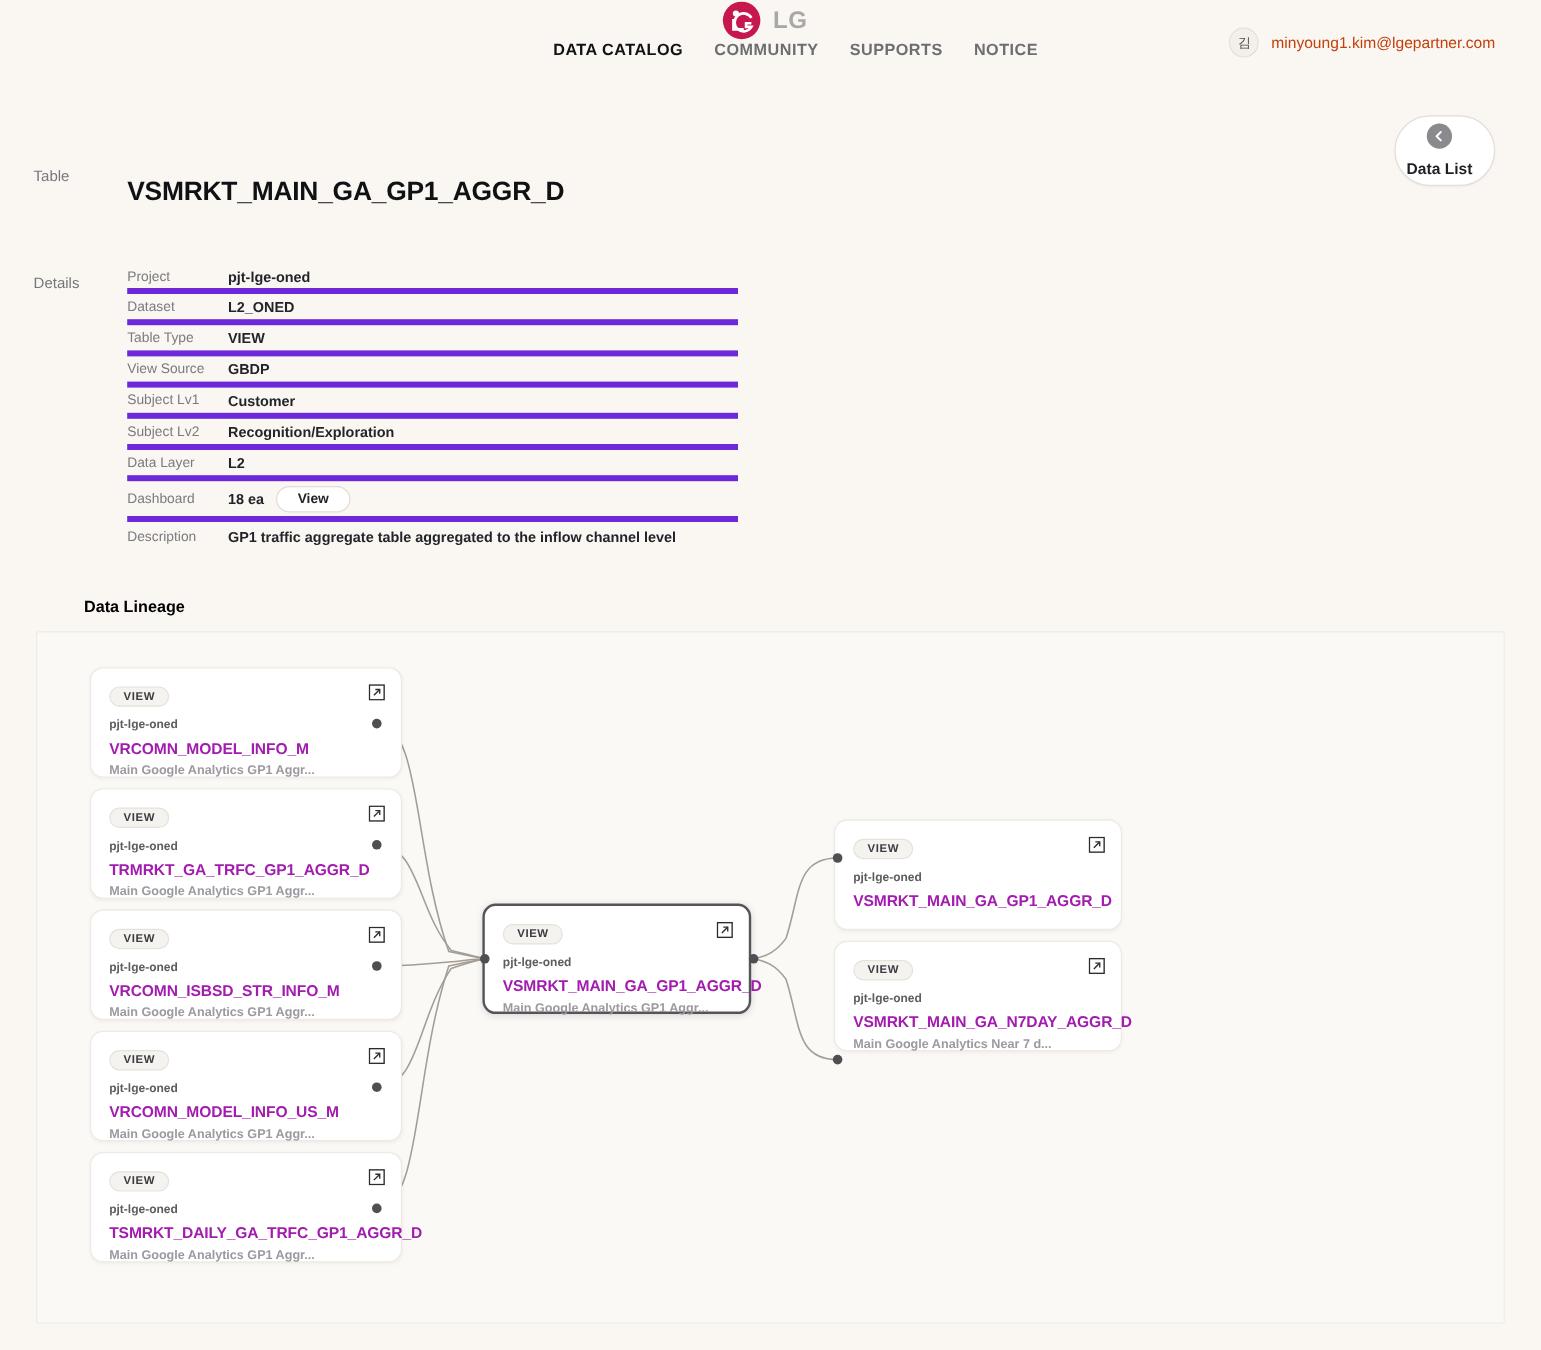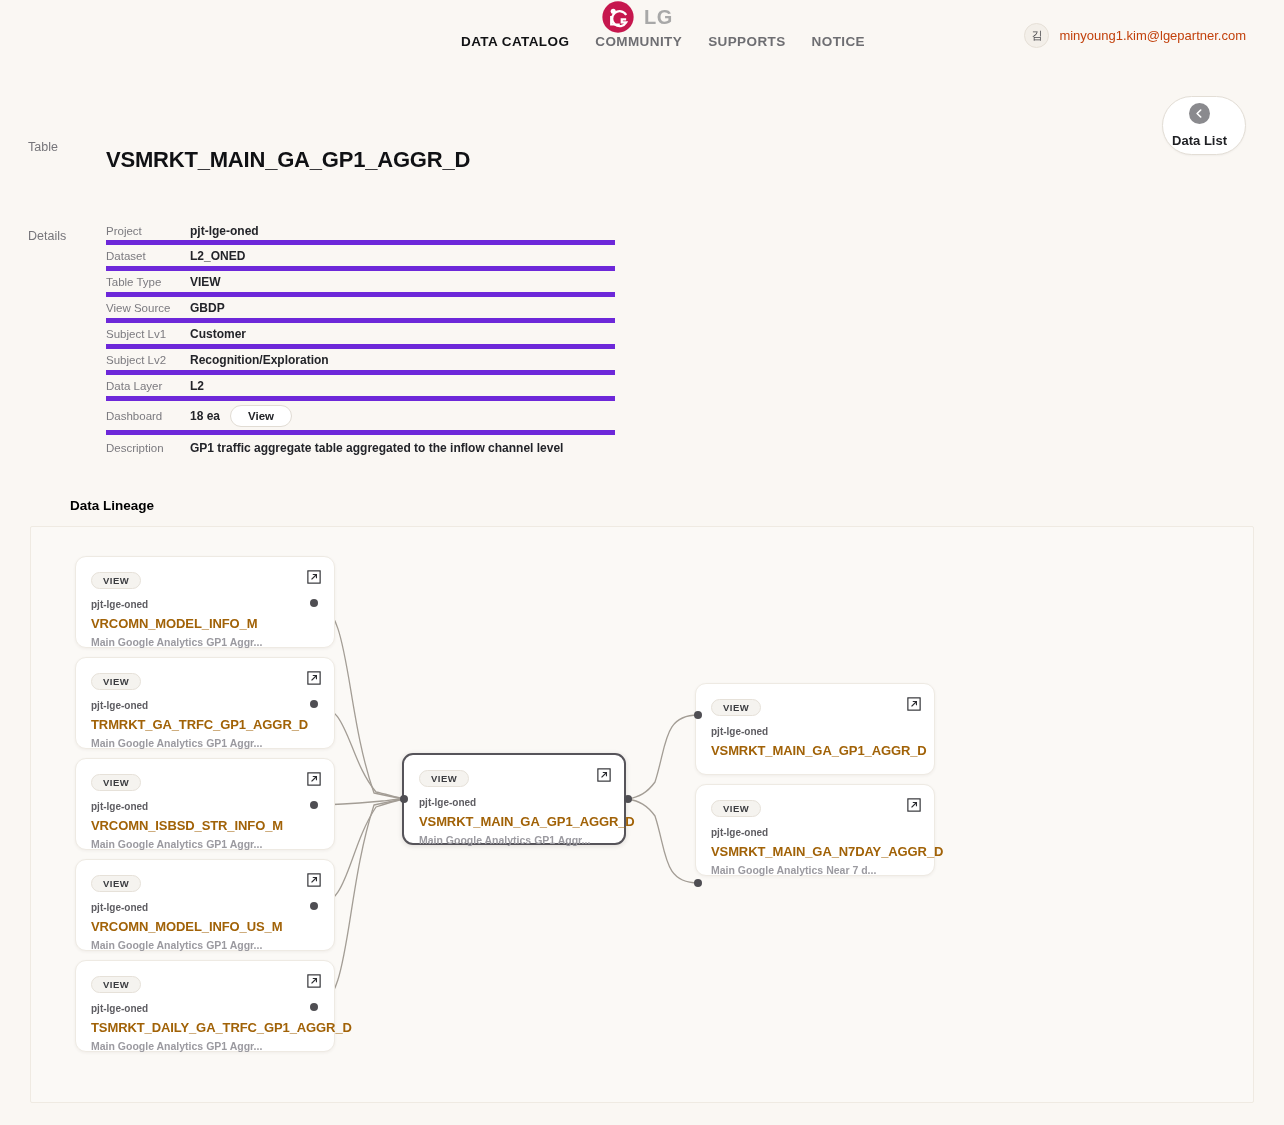--- a/index.html
+++ b/index.html
@@ -107,21 +107,21 @@
   .node.selected{
     border:2px solid #56545a;
     box-shadow:0 1px 5px rgba(40,35,30,.14);
   }
   .badge{
     display:inline-block; border:1px solid #e6e1d9; background:#f5f3ef;
     border-radius:999px; padding:2px 11px;
     font-size:9.5px; font-weight:bold; letter-spacing:.5px; color:#3b3c40;
   }
   .proj{ font-size:10px; font-weight:bold; color:#5d5c61; margin-top:10px; }
-  .tname{ font-size:13px; font-weight:bold; color:#a16207; margin-top:6px; letter-spacing:-.1px; }
+  .tname{ font-size:13px; font-weight:bold; color:#a21caf; margin-top:6px; letter-spacing:-.1px; }
   .tdesc{ font-size:10.5px; font-weight:bold; color:#9b9aa0; margin-top:5px; }
   .ext-icon{
     position:absolute; right:13px; top:13px;
     width:14px; height:14px; cursor:pointer;
   }
   .dot{
     position:absolute; width:8px; height:8px; border-radius:50%;
     background:#4f4e53;
   }
 </style>

